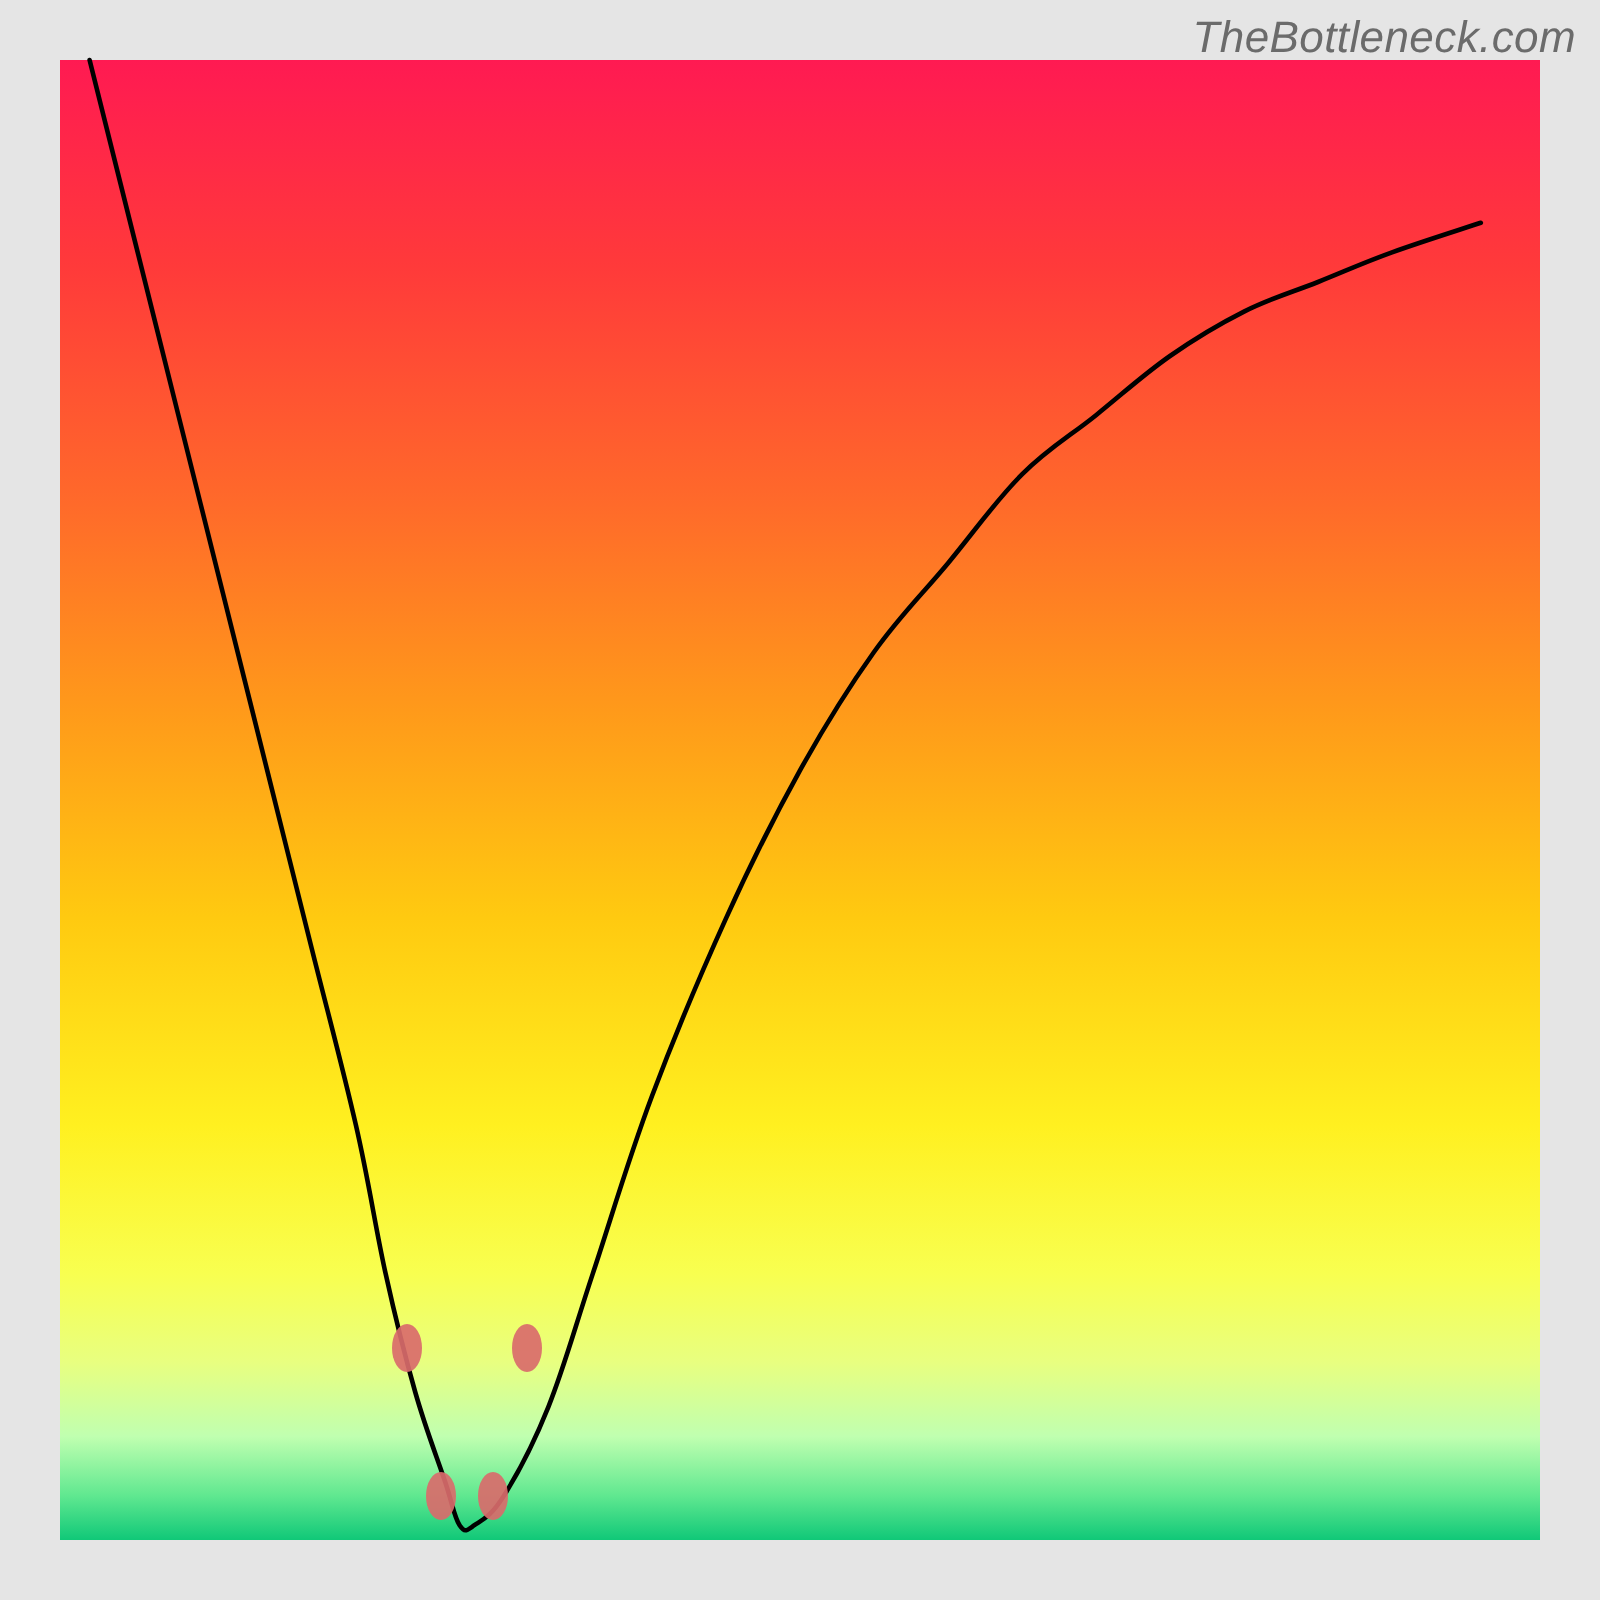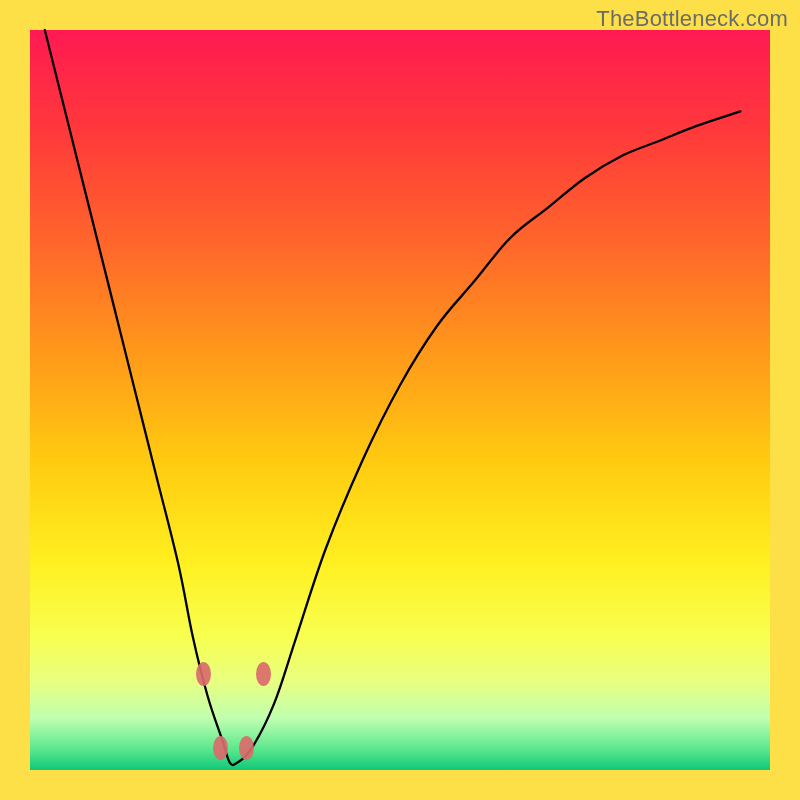--- a/index.html
+++ b/index.html
@@ -8,21 +8,22 @@
     width: 800px;
     height: 800px;
     background: #000000;
     overflow: hidden;
     font-family: Arial, Helvetica, sans-serif;
   }
   .frame {
     position: relative;
     width: 800px;
     height: 800px;
-    background: #fde047;
+    background: #e5e5e5;
+    font-style: italic;
   }
   .plot-area {
     position: absolute;
     left: 30px;
     top: 30px;
     width: 740px;
     height: 740px;
     background: linear-gradient(
       to bottom,
       #ff1a52 0%,

